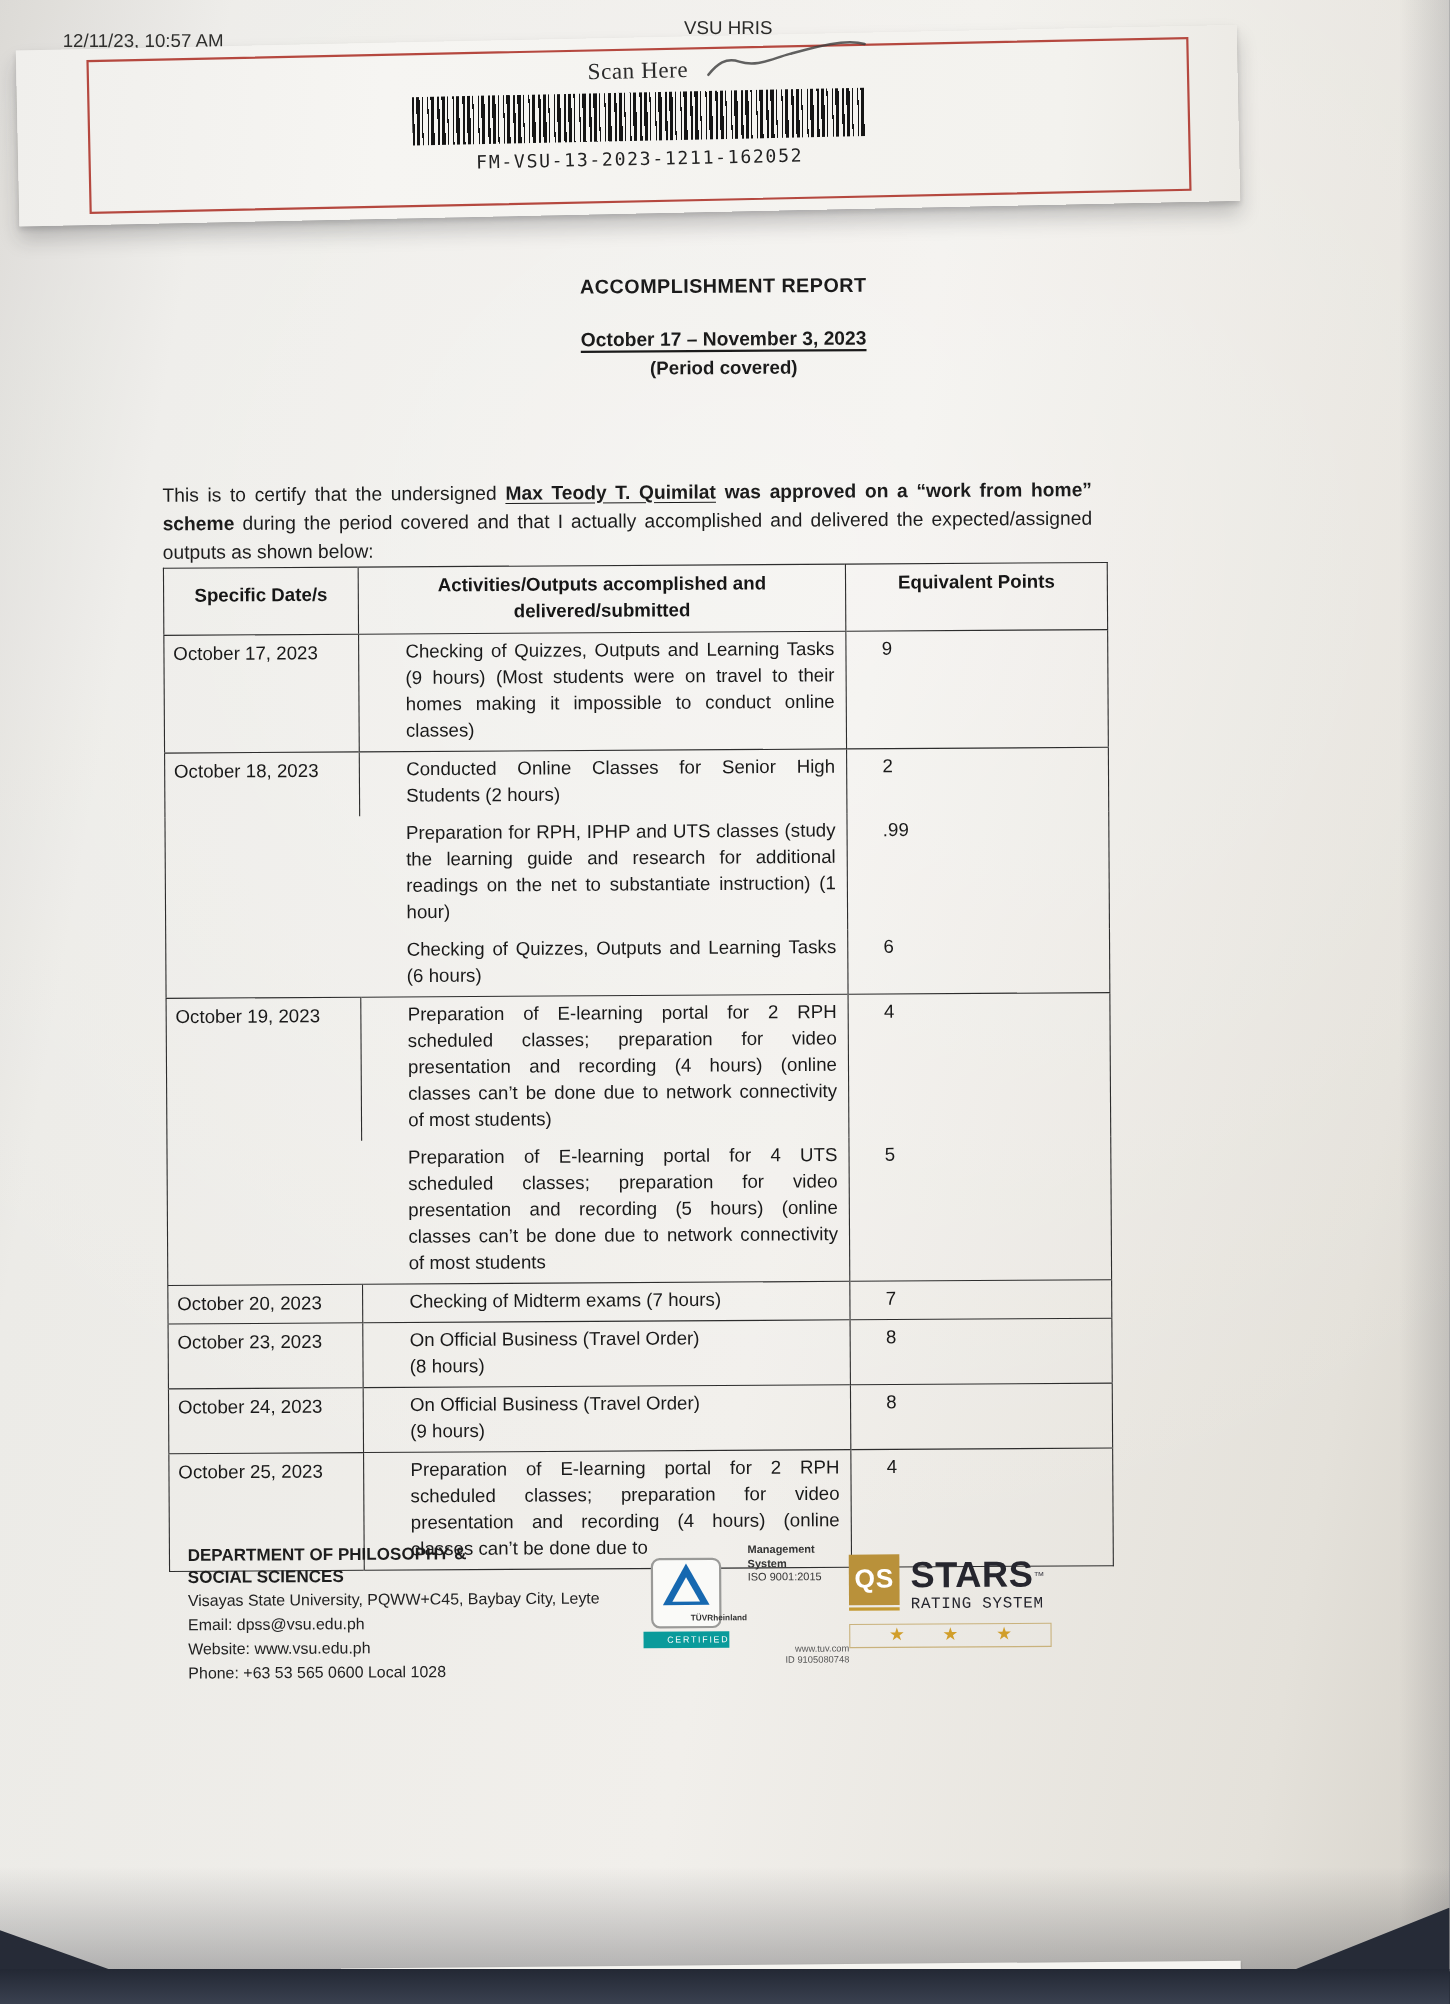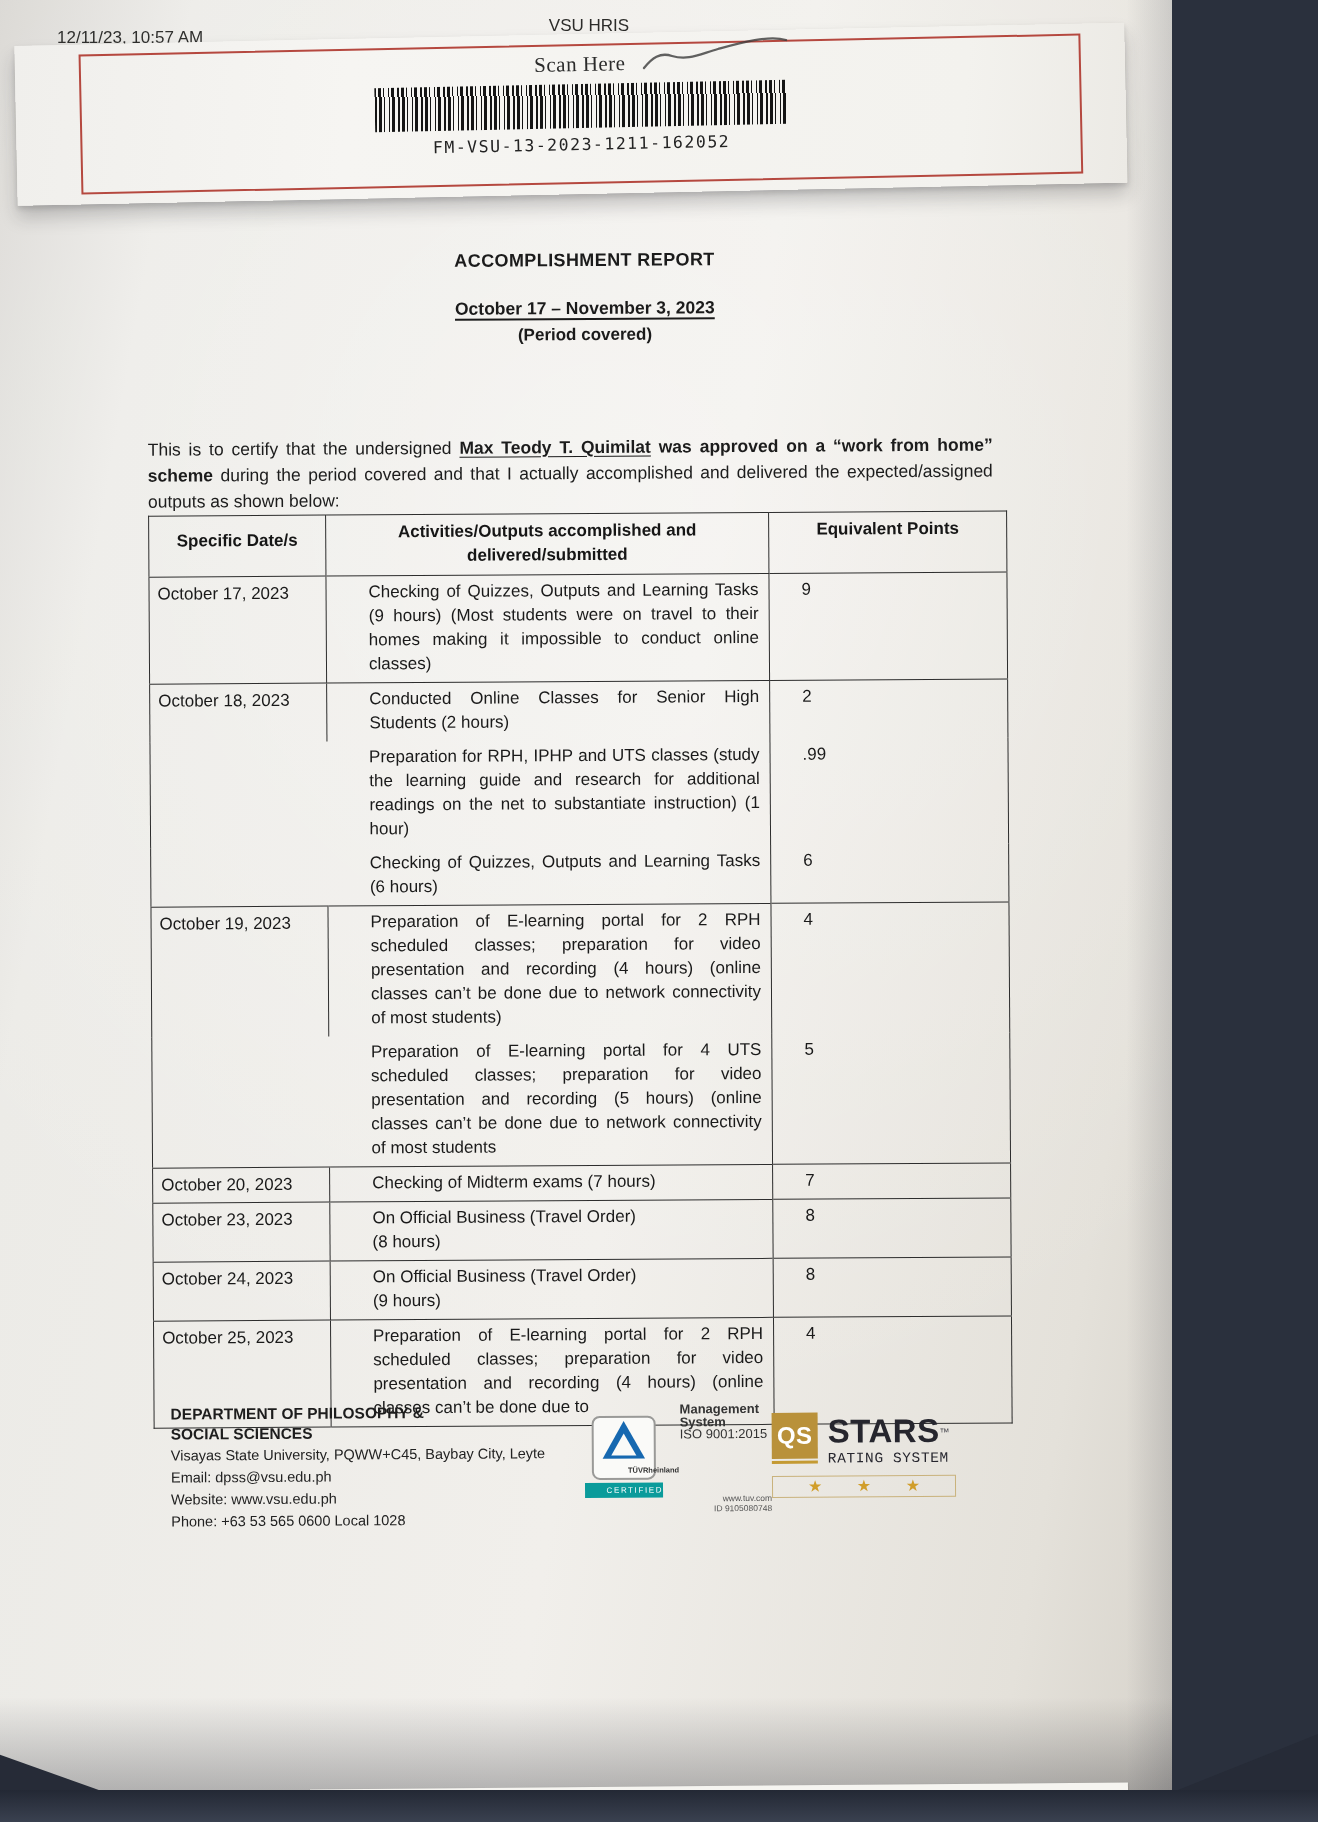--- a/index.html
+++ b/index.html
@@ -4,21 +4,21 @@
 <style>
   html,body{margin:0;padding:0;background:#11141b;}
   .photo{
     position:relative; width:1318px; height:1822px; overflow:hidden;
     background:var(--photo-bg,#2a303d);
     font-family:"Liberation Sans",sans-serif; color:var(--text-ink,#1e1e1e);
     -webkit-user-select:none; user-select:none;
   }
   
   .paper{
-    position:absolute; left:0; top:0; width:1172px; height:1792px;
+    position:absolute; left:0; top:0; width:1318px; height:1792px;
     background:
       radial-gradient(120% 85% at 52% 28%, rgba(255,255,255,.38), rgba(255,255,255,0) 62%),
       linear-gradient(100deg,#dad8d4 0%,#ecebe7 13%,#f1efeb 55%,#e4e1da 88%,#d7d3cb 100%),
       #e9e7e3;
   }
   .paper::before{ 
     content:""; position:absolute; inset:0;
     background:linear-gradient(to left, rgba(55,58,70,.16), rgba(0,0,0,0) 46px);
     pointer-events:none;
   }
@@ -108,21 +108,21 @@
   .dept .b{font-size:15.5px; font-weight:700; line-height:20px; color:#1d1d1d;}
   .dept .r{font-size:14.5px; line-height:22px; color:#222;}
   .dept .r:first-of-type{margin-top:4px;}
 
   .tuv{position:absolute; left:578px; top:1416px; width:80px; text-align:center;}
   .tuv-box{width:64px; height:64px; margin:0 auto; border:2px solid #9a9a98; border-radius:8px;
     background:#fafaf8; box-sizing:border-box; position:relative;}
   .tuv-brand{position:absolute; left:0; right:0; bottom:3px; font-size:7.5px; font-weight:700; color:#333;padding-left:34px;}
   .tuv-ribbon{width:78px; margin:3px auto 0; background:var(--tuv-teal,#0a9b9b); color:#fff;
     font-size:8px; letter-spacing:1.6px; line-height:15px; text-align:right;}
-  .tuv-texts{position:absolute; left:674px; top:1404px; width:92px; font-size:13px;
+  .tuv-texts{position:absolute; left:674px; top:1404px; width:92px; font-size:10px;
     line-height:12.5px; color:#333; text-align:left;}
   .tuv-texts .t1{font-weight:700;}
   .tuv-small{position:absolute; left:674px; top:1462px; width:92px; font-size:8.5px;
     line-height:10px; color:#555; text-align:right;margin-top:32px;}
 
   .qs{position:absolute; left:766px; top:1414px; width:190px;}
   .qs-top{display:flex; align-items:flex-start; gap:10px;}
   .qs-mark{width:46px; height:46px; background:var(--qs-gold,#b9913a); color:#fff;
     font-weight:700; font-size:24px; line-height:46px; text-align:center; letter-spacing:.5px;}
   .qs-goldbar{width:46px; height:3px; background:#c49a33; margin-top:2px;}

